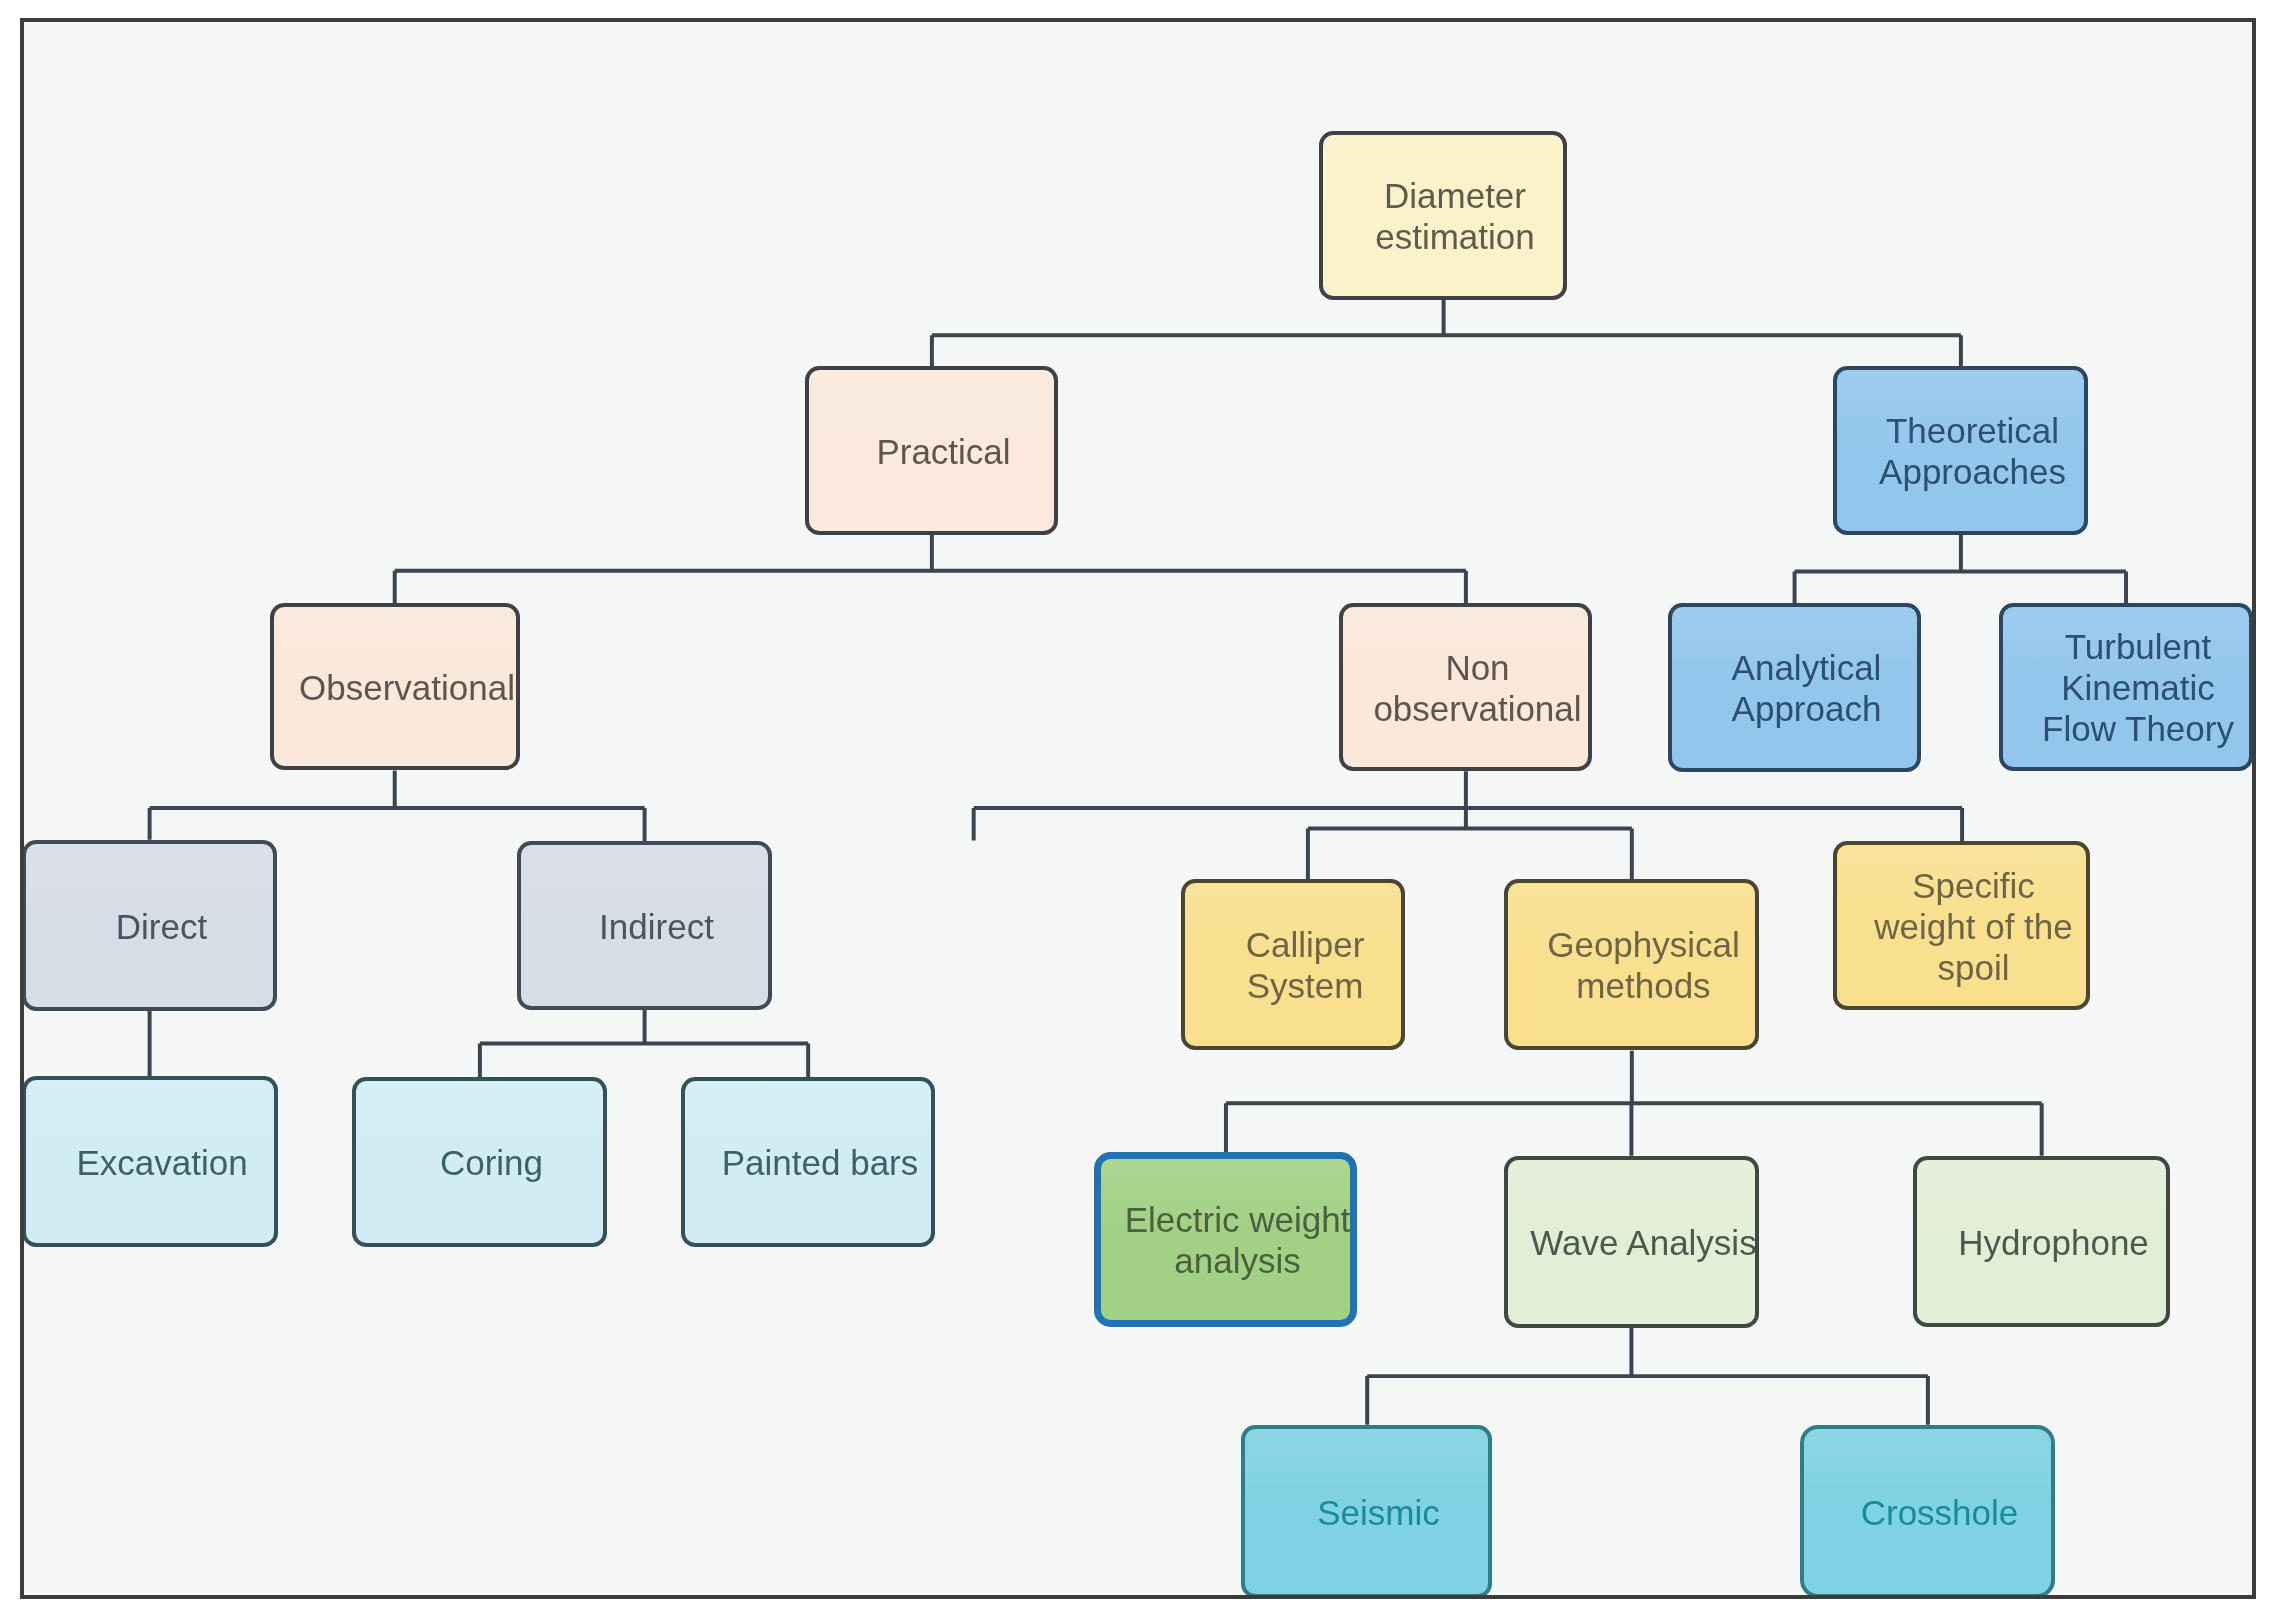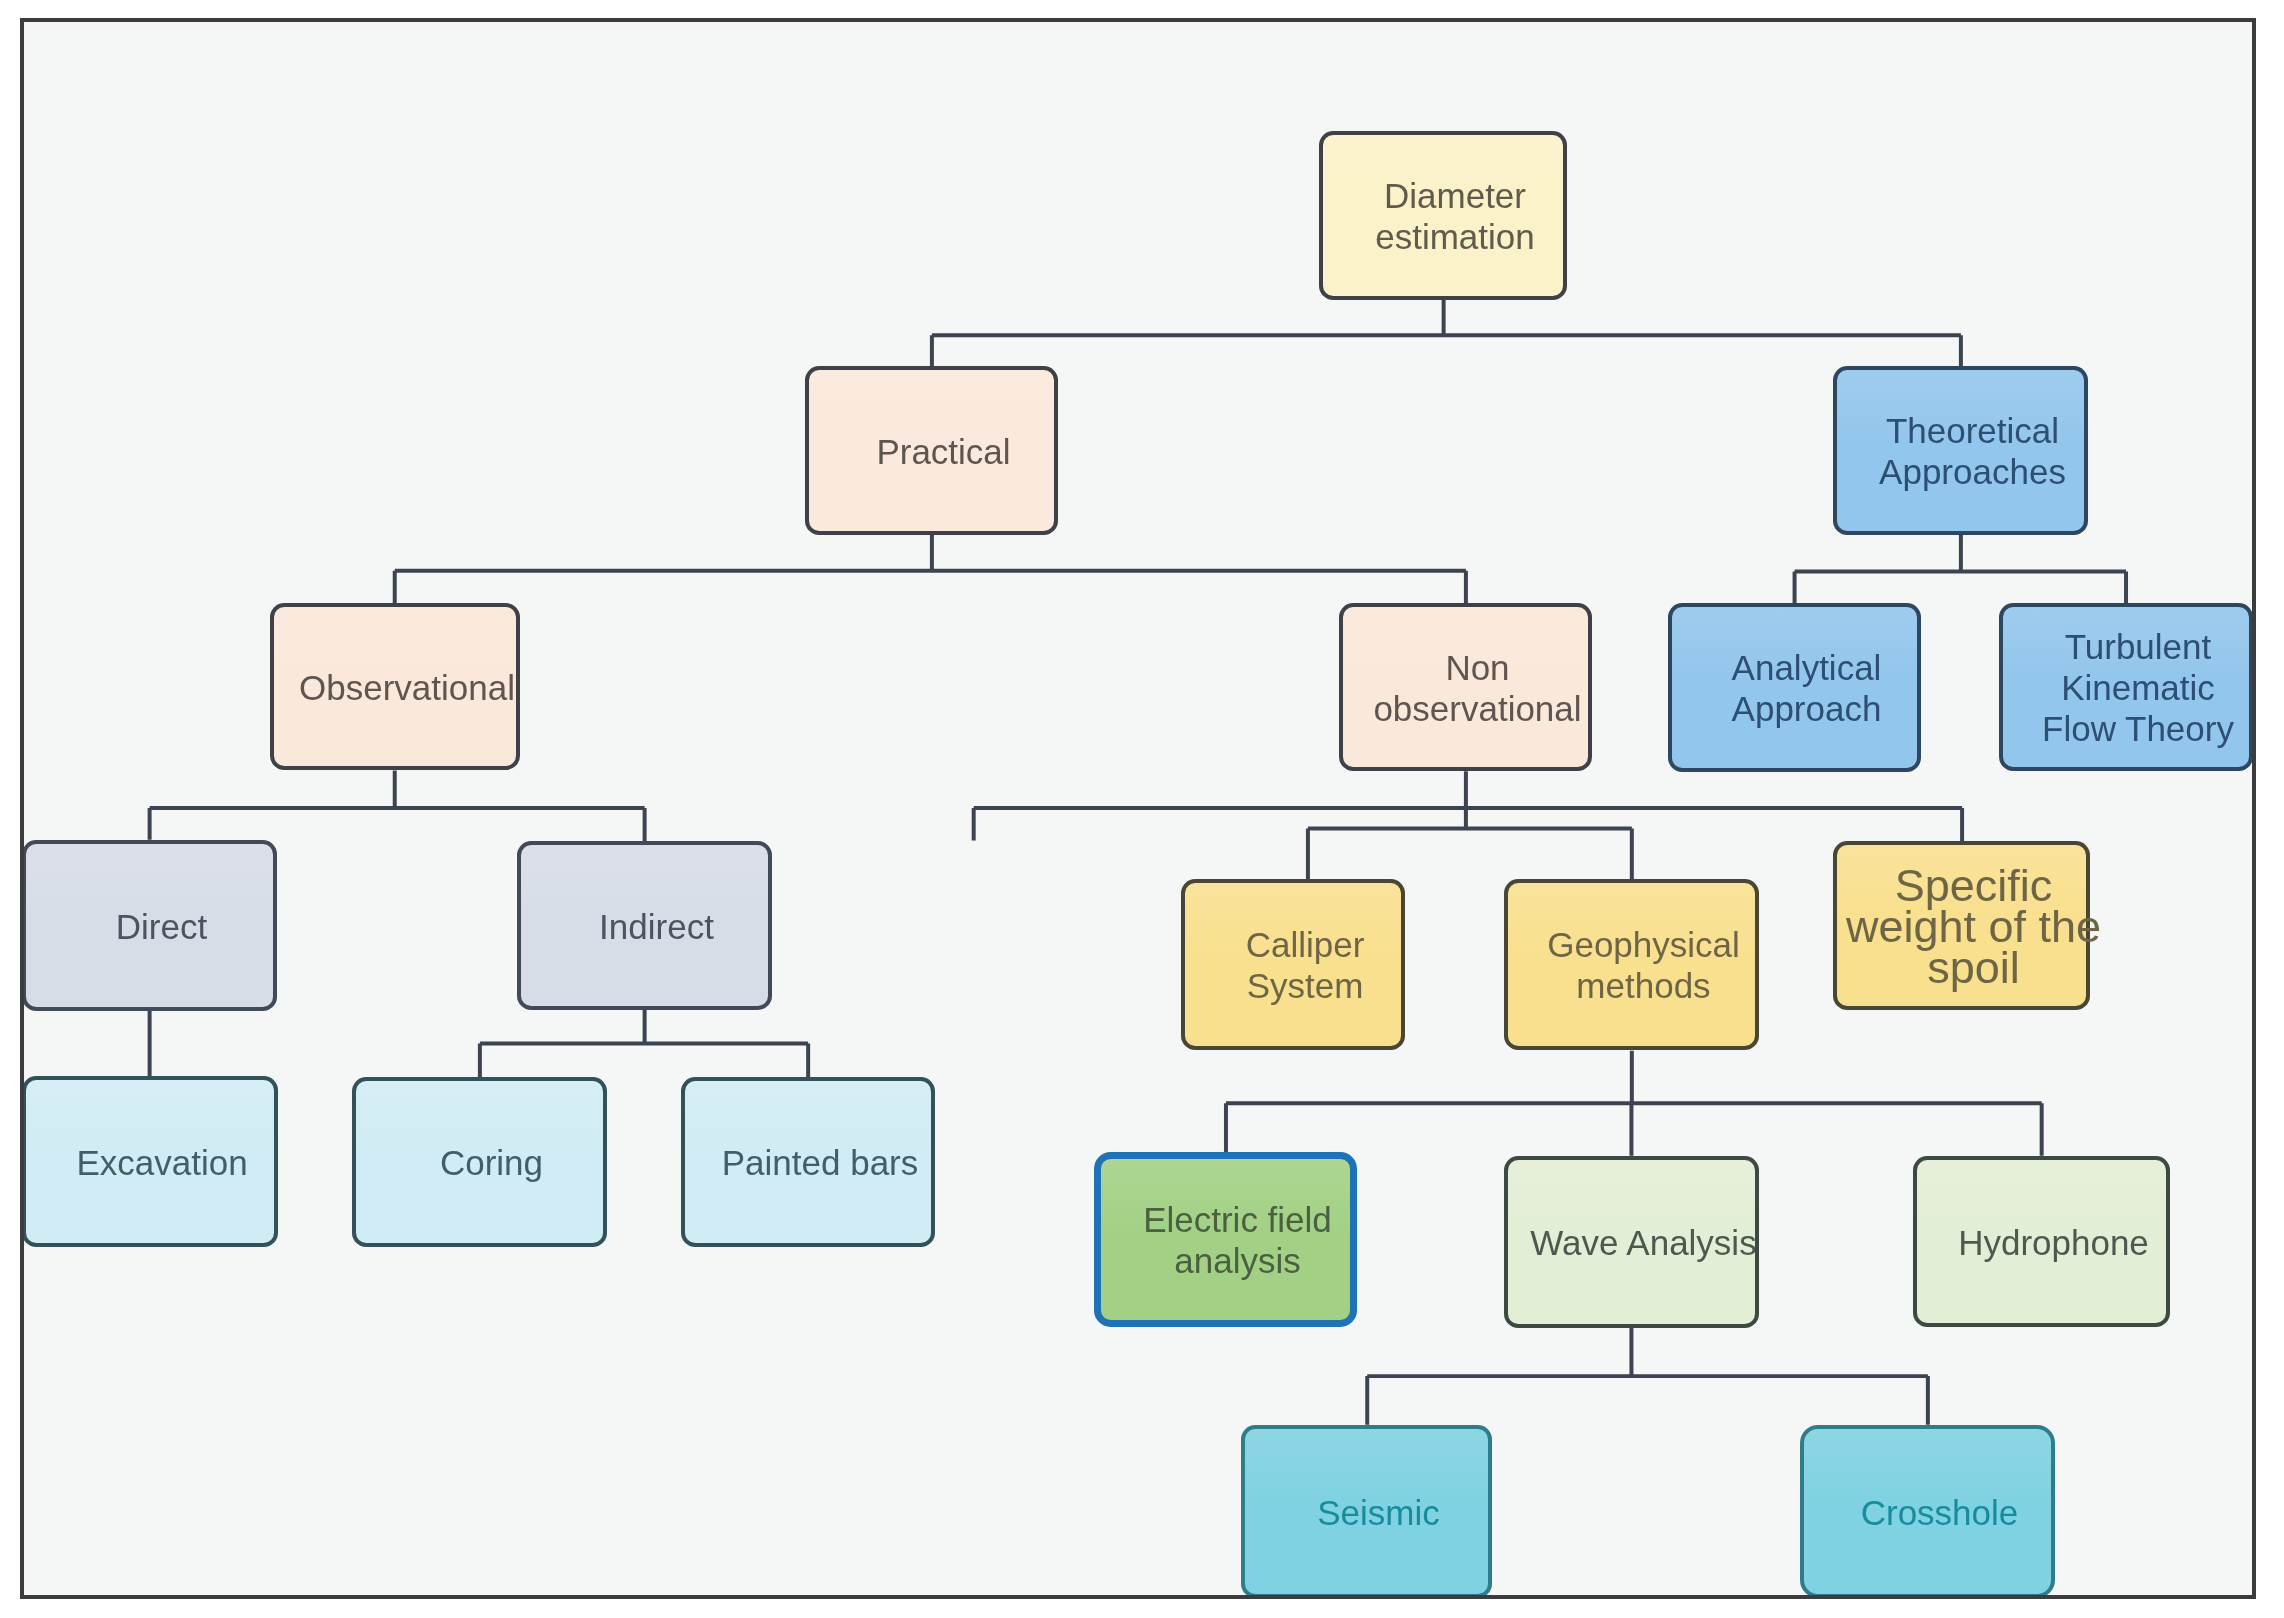--- a/index.html
+++ b/index.html
@@ -84,21 +84,21 @@
           <span>Calliper</span>
           <span>System</span>
         </div>
       </div>
   <div class="node" style="left:1482px;top:859px;width:255px;height:171px;background:linear-gradient(180deg,#f9e39b 0%,#f9e08f 45%,#f9e08f 100%);border-color:#4a4636;color:#6d6546;font-size:35px;">
         <div class="node-text">
           <span>Geophysical</span>
           <span>methods</span>
         </div>
       </div>
-  <div class="node" style="left:1811px;top:821px;width:257px;height:169px;background:linear-gradient(180deg,#f9e39b 0%,#f9e08f 45%,#f9e08f 100%);border-color:#4a4636;color:#6d6546;font-size:45px;">
+  <div class="node" style="left:1811px;top:821px;width:257px;height:169px;background:linear-gradient(180deg,#f9e39b 0%,#f9e08f 45%,#f9e08f 100%);border-color:#4a4636;color:#6d6546;font-size:35px;">
         <div class="node-text">
           <span>Specific</span>
           <span>weight of the</span>
           <span>spoil</span>
         </div>
       </div>
   <div class="node" style="left:0px;top:1056px;width:256px;height:171px;background:linear-gradient(180deg,#d6eef5 0%,#d1ecf4 45%,#d1ecf4 100%);border-color:#335158;color:#3f6069;font-size:35px;">
         <div class="node-text">
           <span>Excavation</span>
         </div>
@@ -108,21 +108,21 @@
           <span>Coring</span>
         </div>
       </div>
   <div class="node" style="left:659px;top:1057px;width:254px;height:170px;background:linear-gradient(180deg,#d6eef5 0%,#d1ecf4 45%,#d1ecf4 100%);border-color:#335158;color:#3f6069;font-size:35px;">
         <div class="node-text">
           <span>Painted bars</span>
         </div>
       </div>
   <div class="node node-hl" style="left:1072px;top:1132px;width:263px;height:175px;background:linear-gradient(180deg,#acd692 0%,#a2d185 45%,#a2d185 100%);border-color:#1f72b5;color:#4b6040;font-size:35px;">
         <div class="node-text">
-          <span>Electric field</span>
+          <span>Electric weight</span>
           <span>analysis</span>
         </div>
       </div>
   <div class="node" style="left:1482px;top:1136px;width:255px;height:172px;background:linear-gradient(180deg,#e6efda 0%,#e3eed6 45%,#e3eed6 100%);border-color:#3c4a42;color:#4c594f;font-size:35px;">
         <div class="node-text">
           <span>Wave Analysis</span>
         </div>
       </div>
   <div class="node" style="left:1891px;top:1136px;width:257px;height:171px;background:linear-gradient(180deg,#e6efda 0%,#e3eed6 45%,#e3eed6 100%);border-color:#3c4a42;color:#4c594f;font-size:35px;">
         <div class="node-text">

